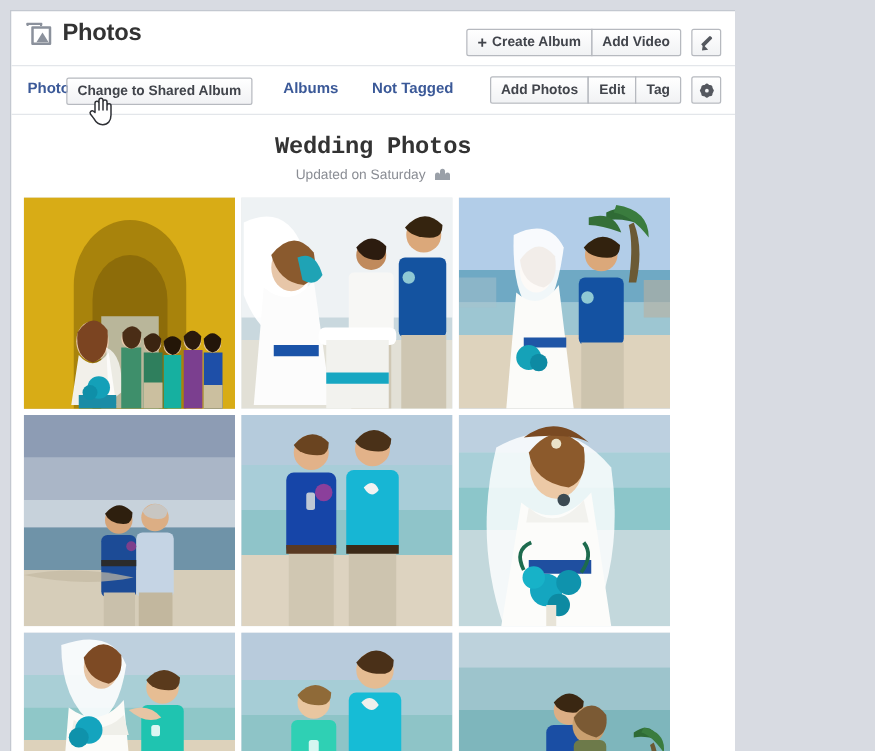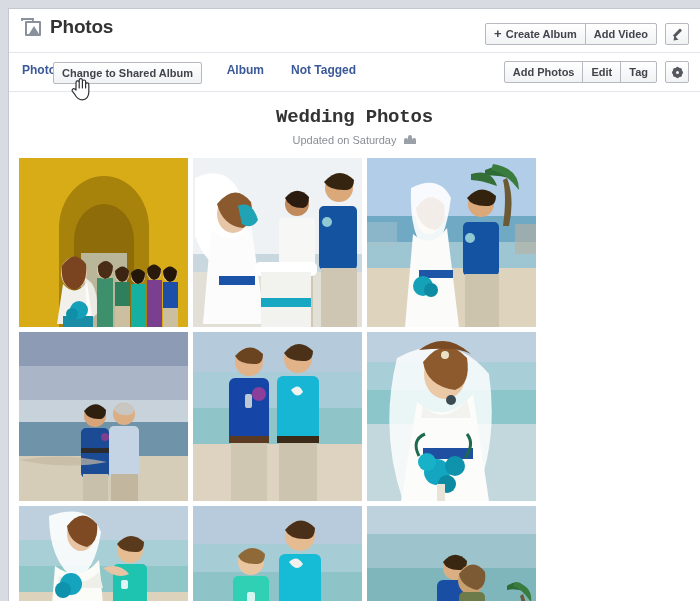--- a/index.html
+++ b/index.html
@@ -12,21 +12,21 @@
     width: 700px;
     height: 601px;
     overflow: hidden;
     position: relative;
   }
 
   .page {
     position: absolute;
     left: 8px;
     top: 8px;
-    width: 692px;
+    width: 580px;
     height: 593px;
     background: #ffffff;
     border-left: 1px solid #c3c8d0;
     border-top: 1px solid #c3c8d0;
     box-sizing: border-box;
     overflow: hidden;
   }
 
   
   .header {
@@ -307,21 +307,21 @@
       </div>
       <div class="btn-spacer"></div>
       <button class="btn btn-single btn-icon">
           <span class="pencil-icon"></span>
         </button>
     </div>
 
     <div class="nav-tabs">
       <span class="nav-tab">Photos of You</span>
       <span class="nav-tab">Your Photos</span>
-      <span class="nav-tab">Album</span>
+      <span class="nav-tab">Albums</span>
       <span class="nav-tab">Not Tagged</span>
     </div>
   </div>
 
   <div class="subbar">
     <div class="subbar-left">
       <button class="btn btn-single">Change to Shared Album</button>
     </div>
 
     <div class="subbar-right">

